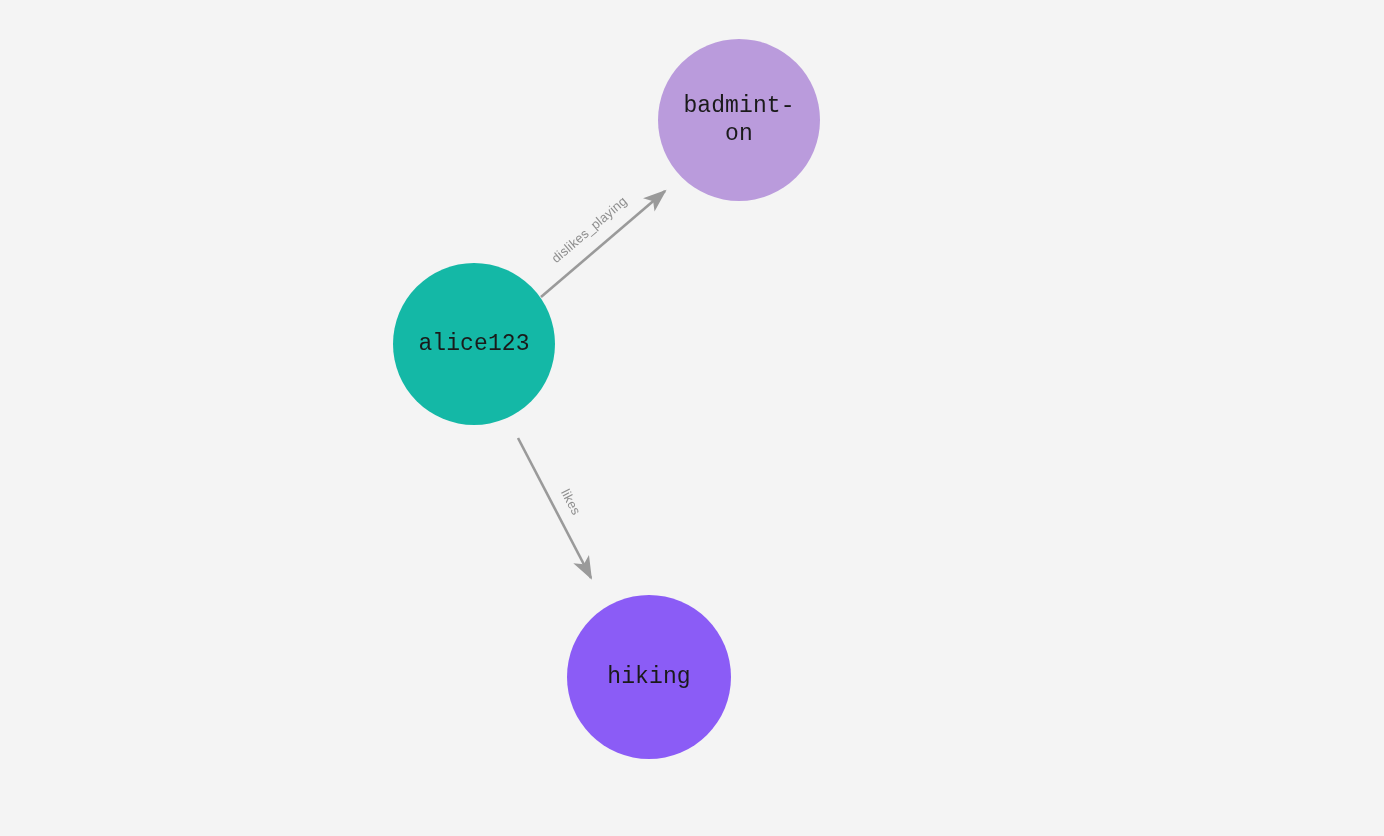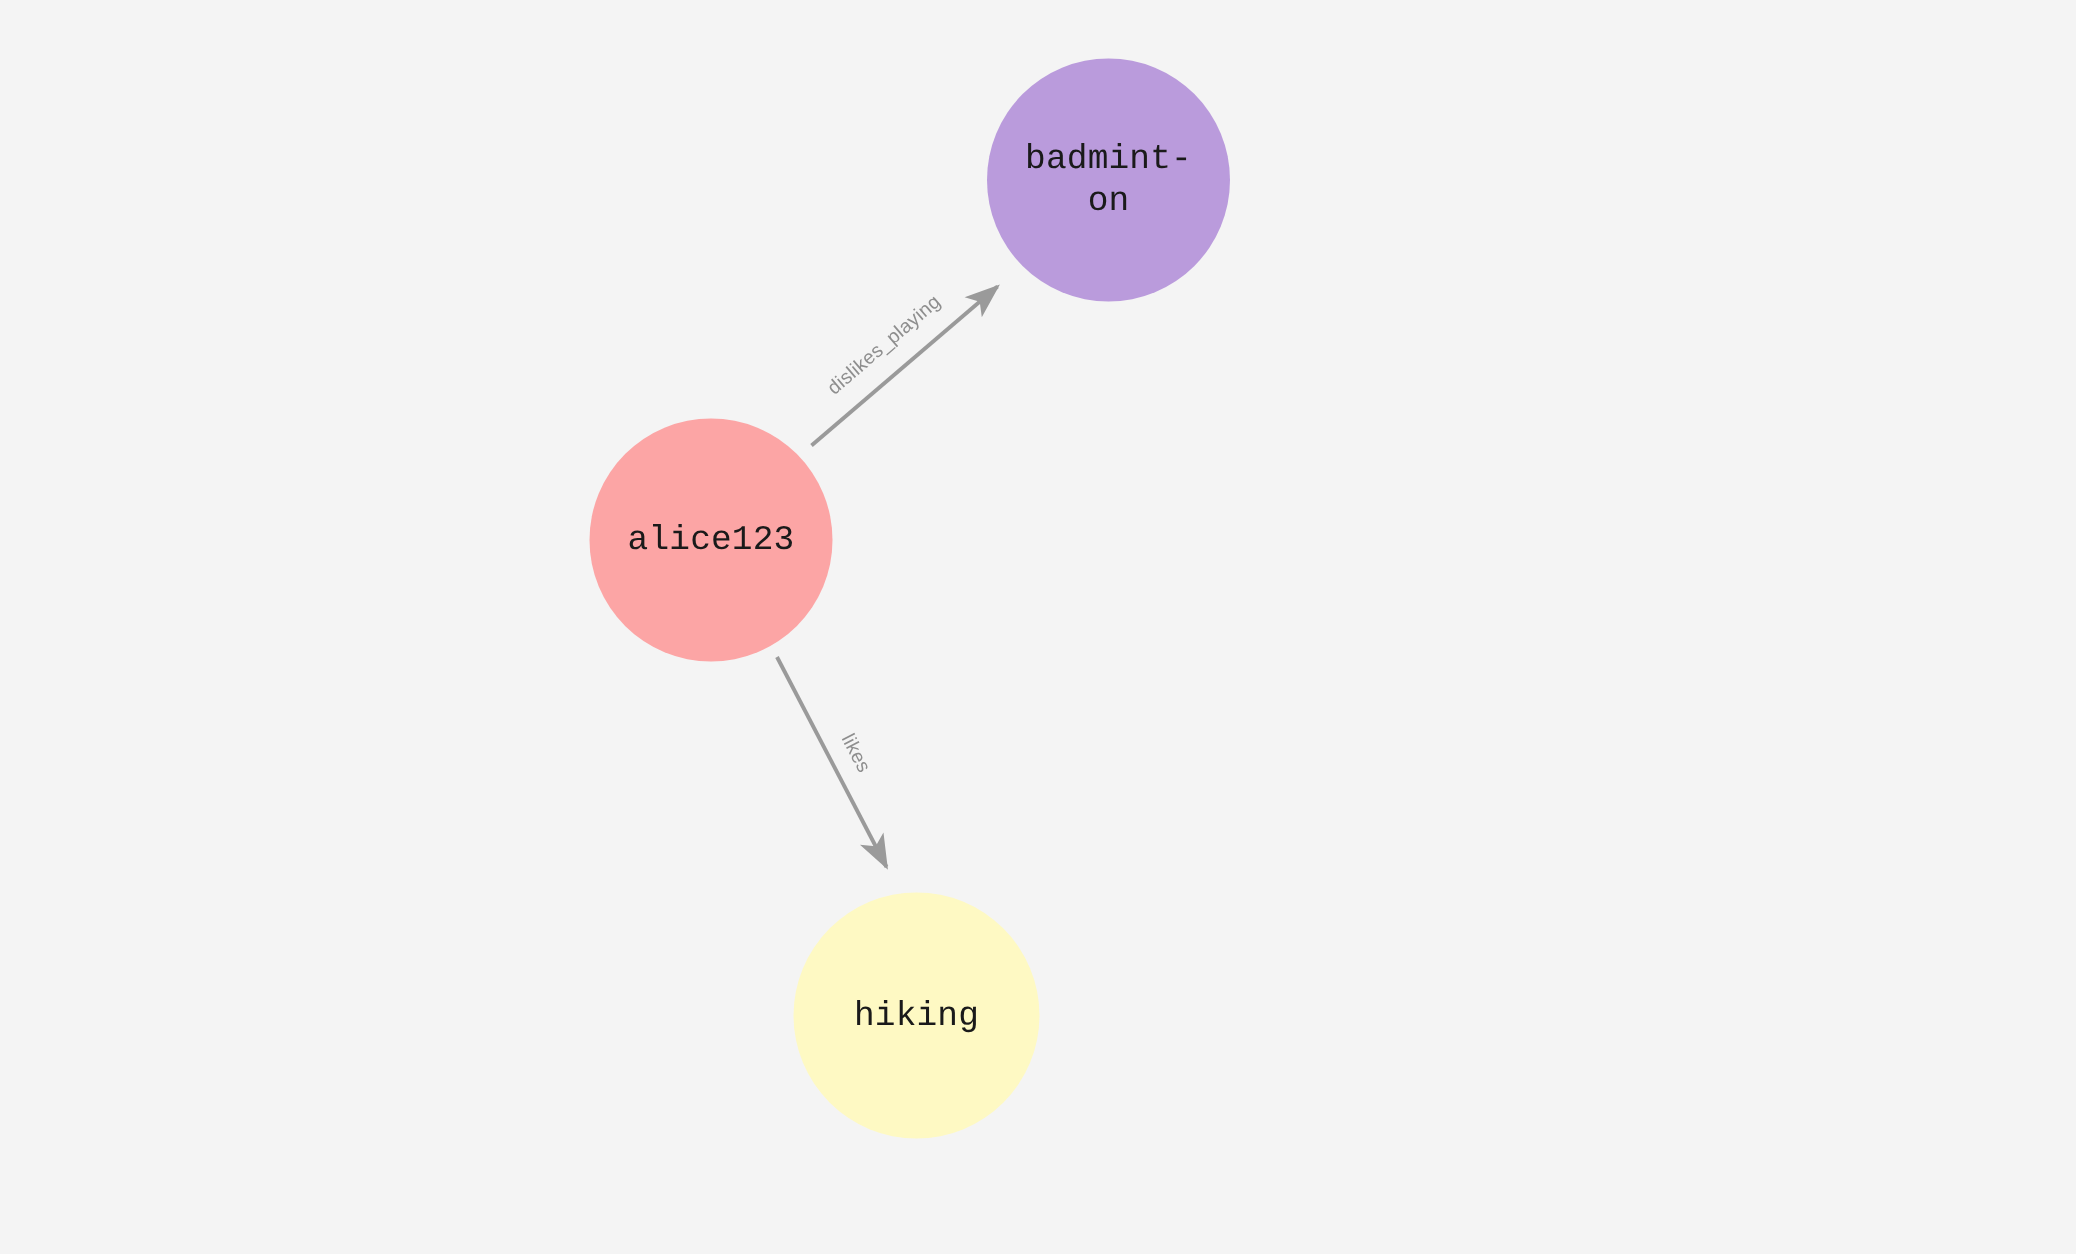--- a/index.html
+++ b/index.html
@@ -73,21 +73,21 @@
       <line x1="518" y1="438" x2="591" y2="578" stroke="#9a9a9a" stroke-width="2.6" marker-end="url(#arrowhead)"></line>
       <text class="edge-label" x="567" y="504" text-anchor="middle" transform="rotate(62.5 567 504)">likes</text>
     </g>
   </svg>
 
   <div class="node" id="node-badminton" style="left: 658px; top: 39px; width: 162px; height: 162px; background: rgb(186, 155, 220);">
     <span class="node-label">badmint-
 on</span>
   </div>
 
-  <div class="node" id="node-alice123" style="left: 393px; top: 279px; width: 162px; height: 162px; background: #fca5a5;">
+  <div class="node" id="node-alice123" style="left: 393px; top: 263px; width: 162px; height: 162px; background: #14b8a6;">
     <span class="node-label">alice123</span>
   </div>
 
-  <div class="node" id="node-hiking" style="left: 529px; top: 595px; width: 164px; height: 164px; background: #fef9c3;">
+  <div class="node" id="node-hiking" style="left: 567px; top: 595px; width: 164px; height: 164px; background: #8b5cf6;">
     <span class="node-label">hiking</span>
   </div>
 
 </div>
 
 </body></html>

